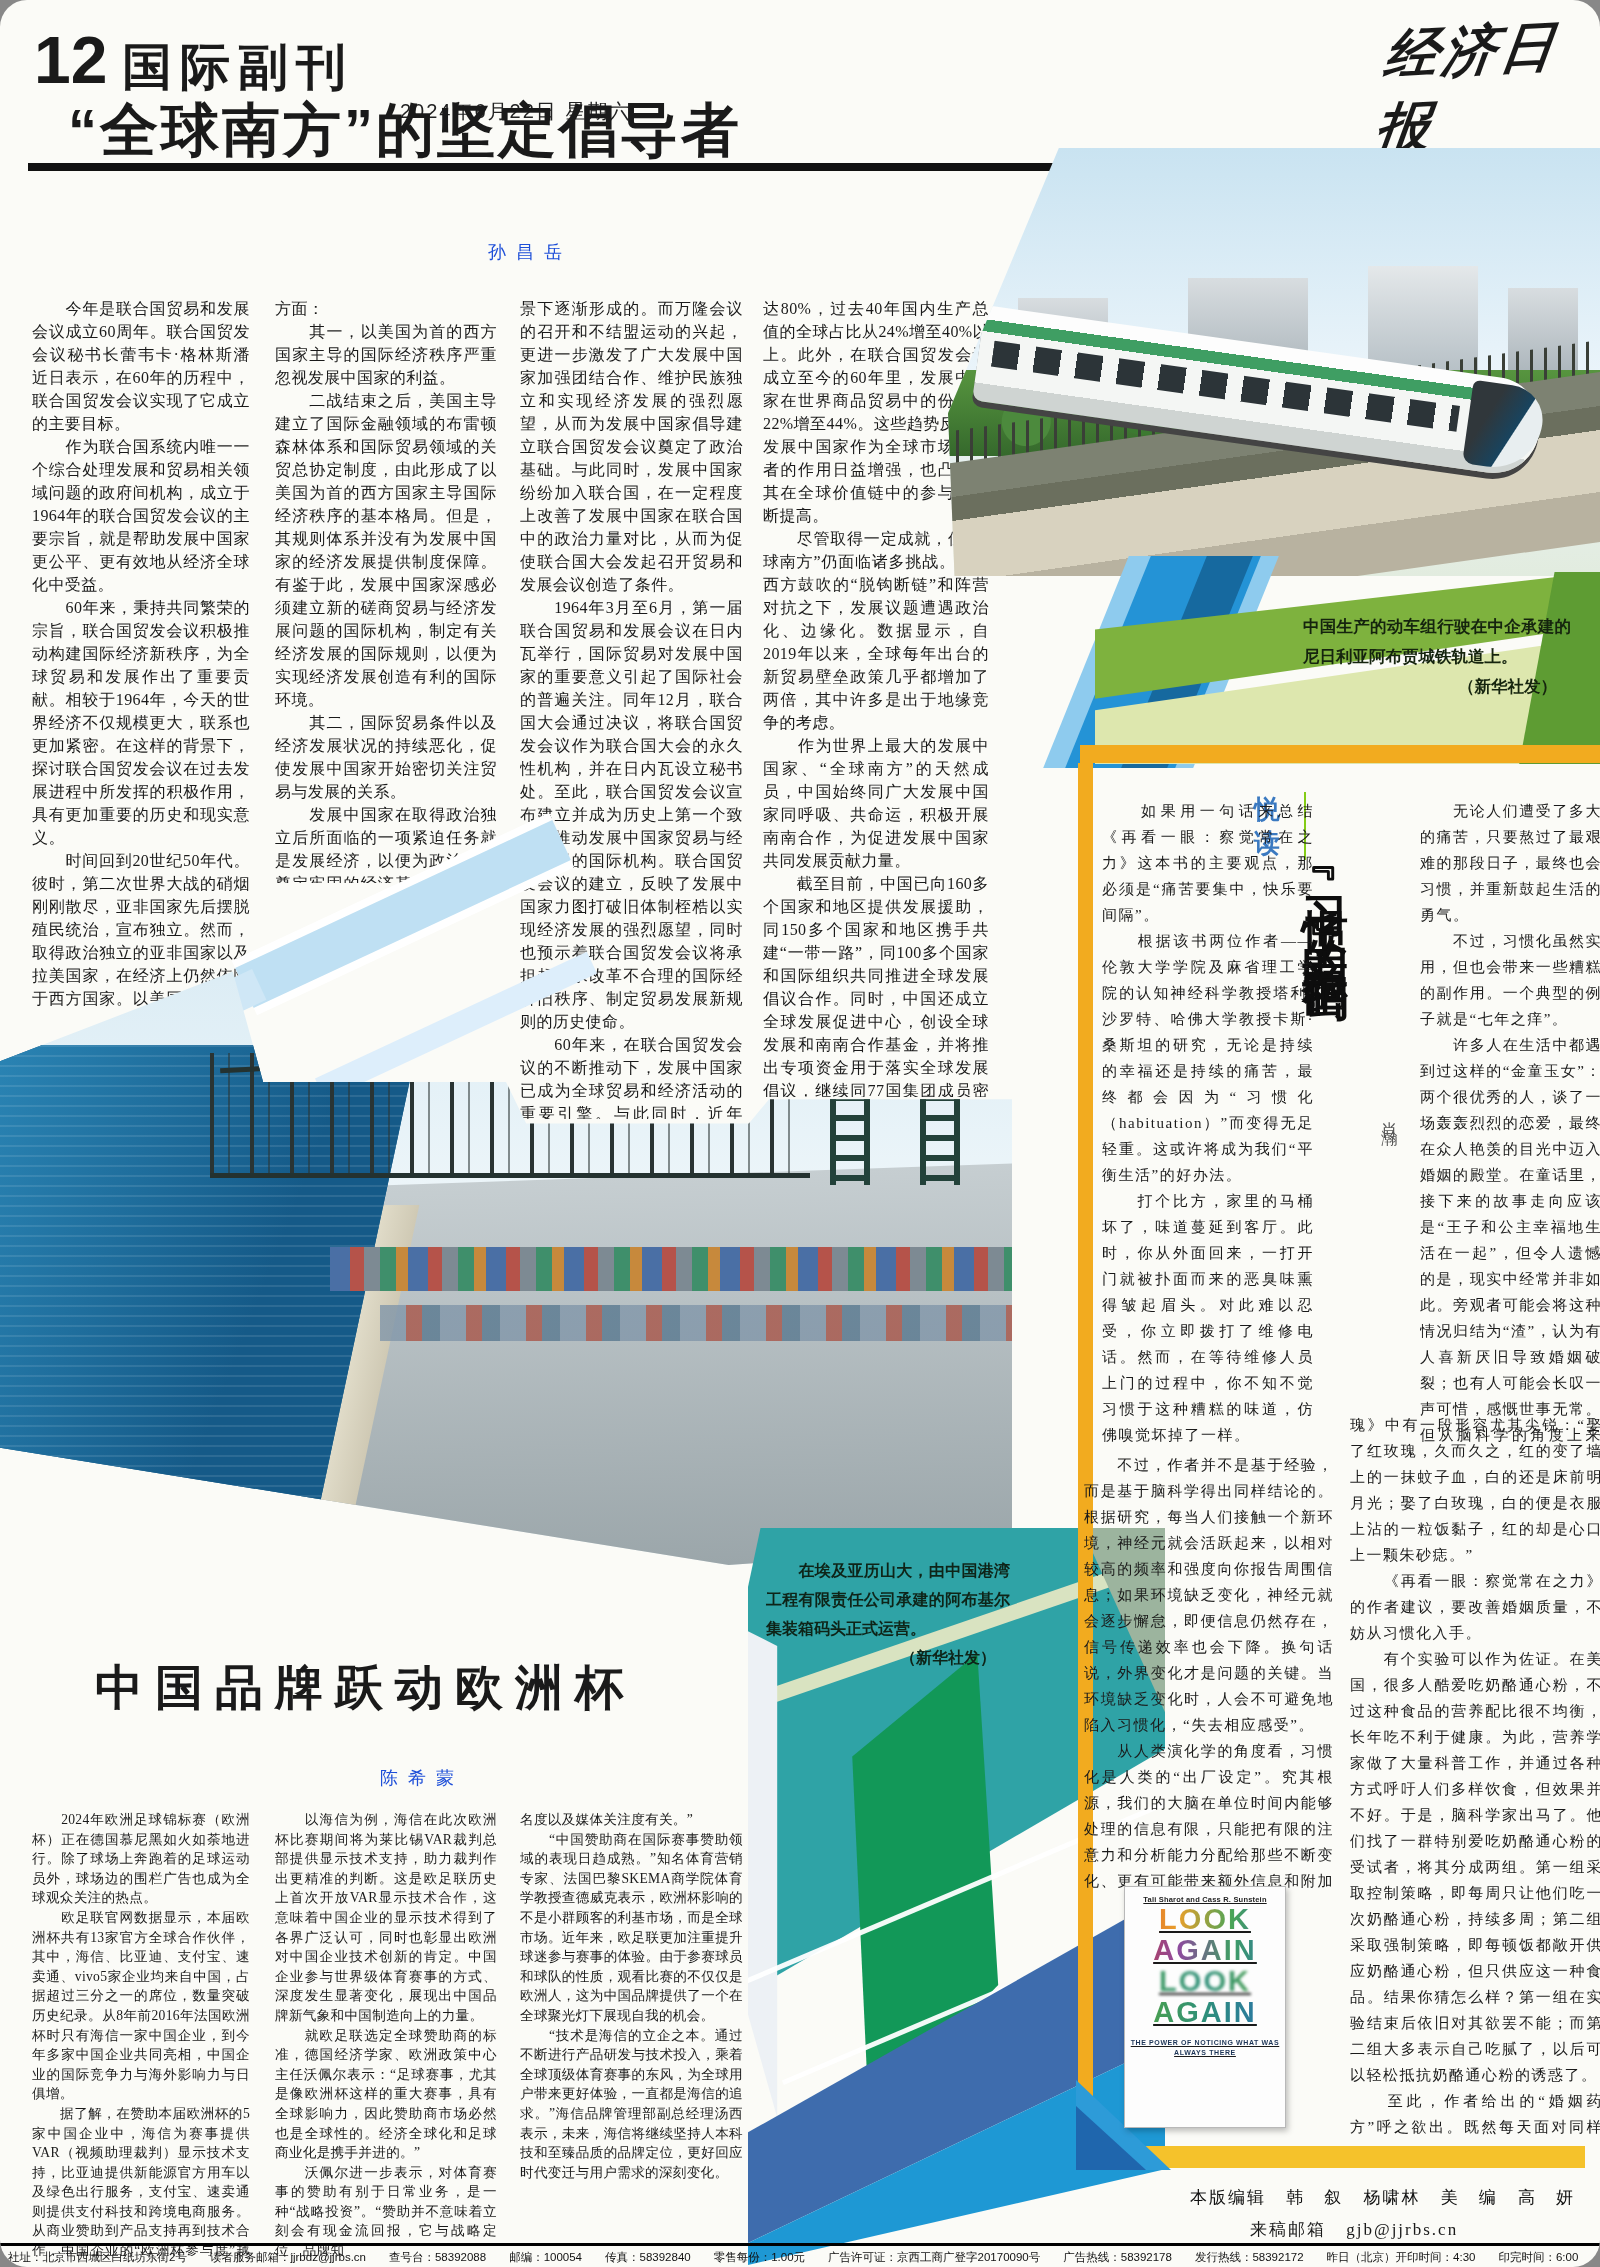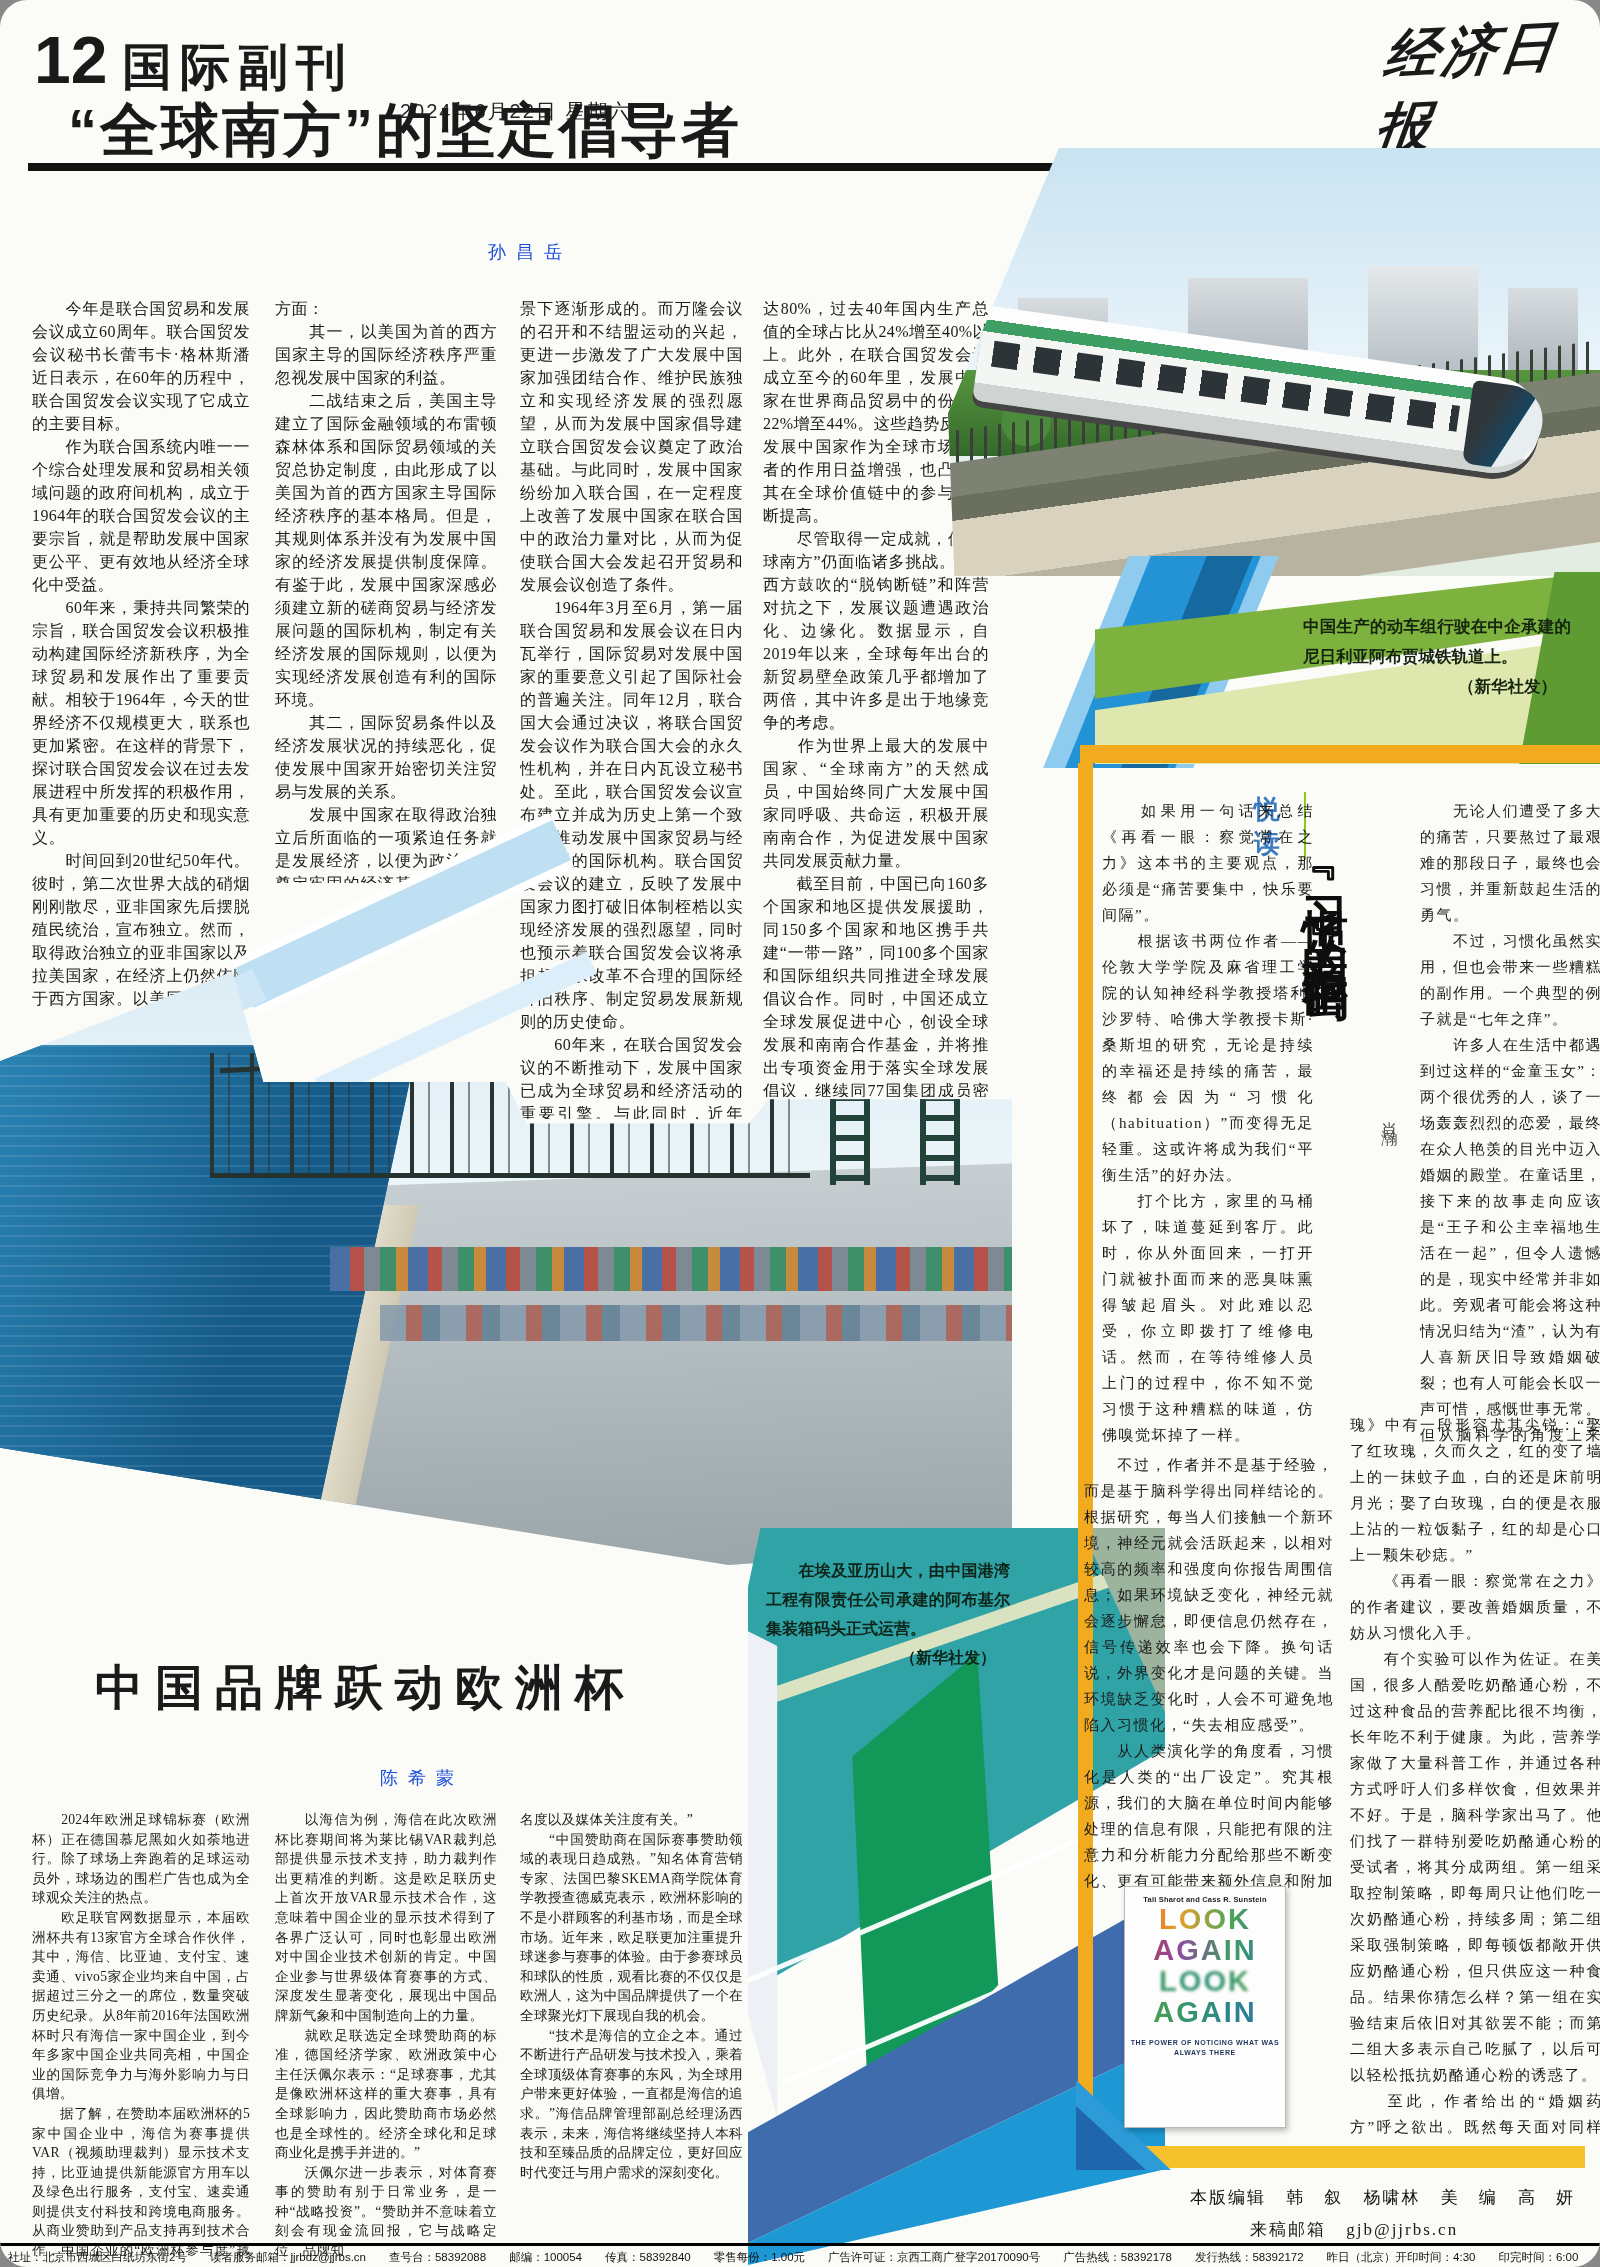--- a/index.html
+++ b/index.html
@@ -114,21 +114,21 @@
           font:bold 46px "Liberation Sans",sans-serif;letter-spacing:10px;color:#0d0d0d;}
   .vauthor{left:1378px;top:1108px;writing-mode:vertical-rl;font:17px "Liberation Serif",serif;
            letter-spacing:8px;color:#555;}
   .sbcol{font-size:15px;line-height:26px;letter-spacing:1.5px;}
   .sA{left:1102px;top:798px;width:212px;height:652px;}
   .sB{left:1420px;top:798px;width:182px;height:652px;}
   .sC{left:1084px;top:1452px;width:250px;height:438px;}
   .sD{left:1350px;top:1412px;width:253px;height:726px;}
   
   .book{left:1124px;top:1886px;width:160px;height:240px;background:#fdfdfd;border:1px solid #b8b8b8;
-        box-shadow:2px 3px 6px rgba(0,0,0,.25);text-align:center;overflow:hidden;}
+        box-shadow:2px 3px 6px rgba(0,0,0,.25);text-align:center;overflow:hidden;text-decoration:underline;}
   .bauth{font:bold 7.5px "Liberation Sans",sans-serif;margin-top:8px;color:#222;letter-spacing:.2px;}
   .bw{font:bold 29px "Liberation Sans",sans-serif;letter-spacing:2px;line-height:31px;
       -webkit-background-clip:text;background-clip:text;color:transparent;}
   .bw1{background-image:linear-gradient(90deg,#e2562a,#e8a02c,#d8b row#,#3f9e63,#2a6fb2);}
   .bw1{background-image:linear-gradient(90deg,#e2562a,#e8a02c,#4aa457,#2a6fb2);}
   .bw2{background-image:linear-gradient(90deg,#c23a3a,#8e4a9e,#3f9e63,#2a6fb2);filter:blur(.4px);}
   .bw3{background-image:linear-gradient(90deg,#4aa457,#2e8f7a,#57a83c);filter:blur(1.6px);}
   .bw4{background-image:linear-gradient(90deg,#57a83c,#2e8f7a,#2a6fb2);}
   .bsub{font:bold 7px "Liberation Sans",sans-serif;color:#1d3557;margin-top:10px;letter-spacing:.6px;line-height:10px;}
   

